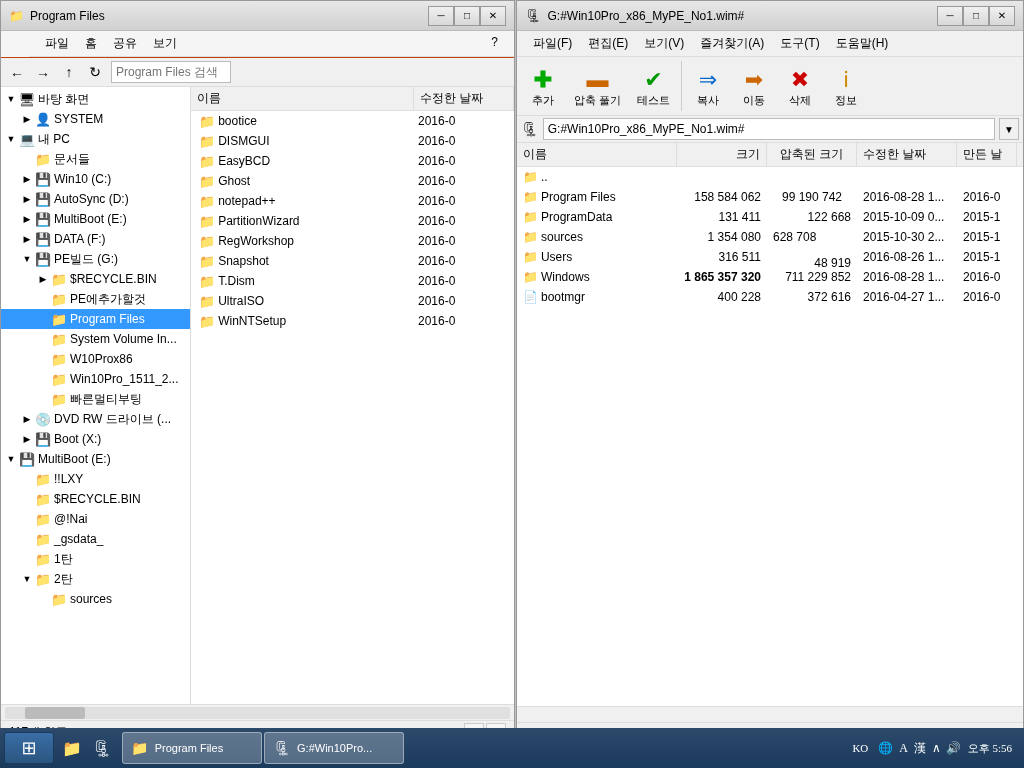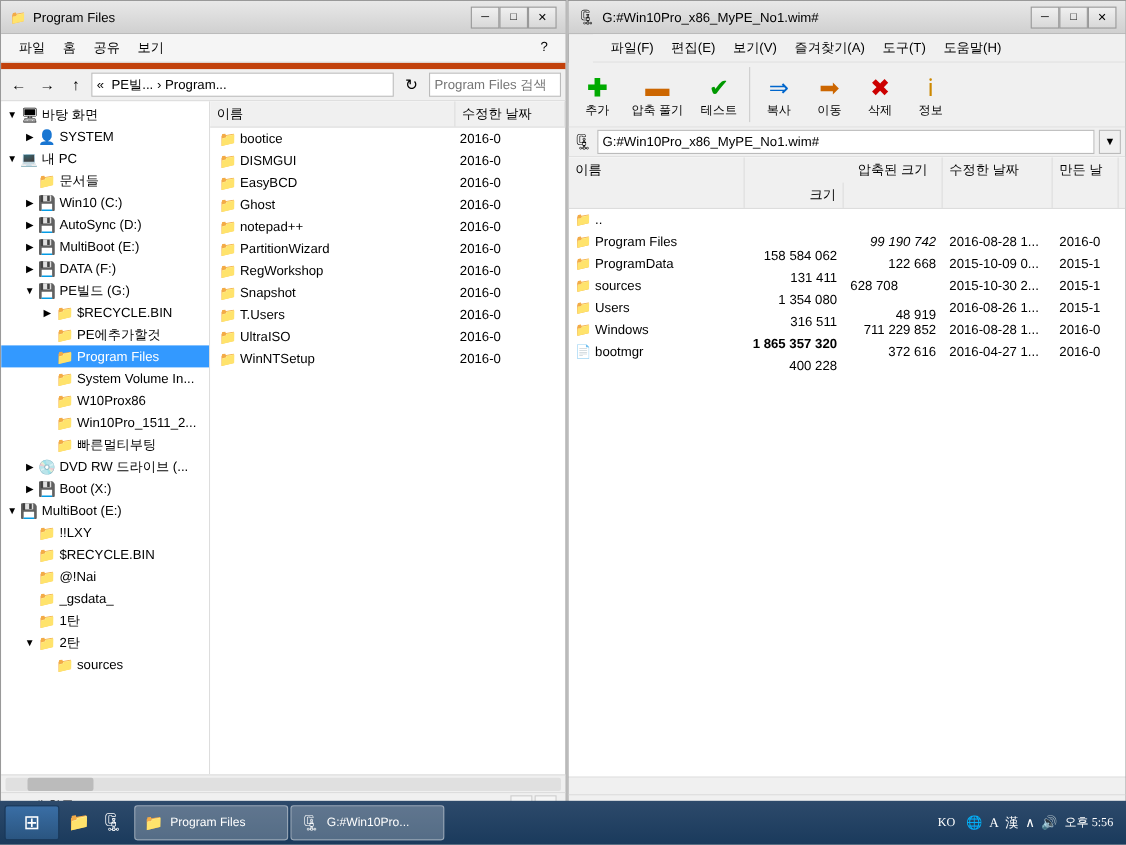--- a/index.html
+++ b/index.html
@@ -29,21 +29,22 @@
       width: 26px; height: 20px;
       background: linear-gradient(to bottom, #f0f0f0, #d8d8d8);
       border: 1px solid #999;
       cursor: pointer; font-size: 10px;
       display: flex; align-items: center; justify-content: center;
     }
 
     
     .ribbon {
       background: #f5f5f5;
-      border-bottom: 6px solid #c2410c;
+      border-bottom: 1px solid #c2410c;
+      padding-left: 28px;
     }
     .menu-bar {
       display: flex; gap: 0; padding: 2px 8px;
       border-bottom: 1px solid #ddd;
     }
     .menu-item {
       padding: 2px 8px;
       cursor: pointer; font-size: 12px;
     }
 
@@ -168,21 +169,20 @@
       background: linear-gradient(to bottom, #e8e8e8, #d0d0d0);
       height: 30px;
       display: flex; align-items: center;
       padding: 0 8px;
       border-bottom: 1px solid #bbb;
     }
     .zip-menu-bar {
       display: flex; padding: 2px 8px;
       border-bottom: 1px solid #ddd;
       background: #f0f0f0;
-      margin-left: 22px;
     }
     .zip-toolbar {
       display: flex; padding: 4px 4px; gap: 2px;
       background: #f0f0f0; border-bottom: 1px solid #ddd;
       align-items: flex-end;
     }
     .zip-tool-btn {
       display: flex; flex-direction: column;
       align-items: center; padding: 2px 6px;
       border: 1px solid transparent; cursor: pointer;
@@ -213,21 +213,21 @@
       border-bottom: 1px solid #ddd;
       position: sticky; top: 0;
     }
     .zip-col {
       padding: 3px 6px; font-size: 12px;
       border-right: 1px solid #ddd;
       white-space: nowrap; cursor: pointer;
       user-select: none;
     }
     .zip-col-name { width: 160px; }
-    .zip-col-size { width: 90px; text-align: right; margin-top: 23px; }
+    .zip-col-size { width: 90px; text-align: right; }
     .zip-col-csize { width: 90px; text-align: right; }
     .zip-col-date { width: 100px; }
     .zip-col-made { width: 60px; }
 
     .zip-row {
       display: flex; align-items: center;
       height: 20px; cursor: pointer;
     }
     .zip-cell {
       padding: 0 6px; font-size: 12px;
@@ -314,21 +314,20 @@
       <span style="flex:1"></span>
       <span class="menu-item">?</span>
     </div>
   </div>
 
   <div class="toolbar">
     <button class="toolbar-btn">←</button>
     <button class="toolbar-btn">→</button>
     <button class="toolbar-btn">↑</button>
     <div class="address-bar" style="flex:1; padding:0; border:none; background:transparent; display:flex; align-items:center; gap:4px;">
-      <input class="address-input" value="«  PE빌... › Program..." readonly="" style="flex: 1 1 0%;">
       <button class="toolbar-btn">↻</button>
       <input class="search-input" placeholder="Program Files 검색" style="">
     </div>
   </div>
 
   <div class="content-area">
 
     <div class="nav-tree">
       <div class="tree-scroll">
 
@@ -549,21 +548,21 @@
       <div class="file-row">
         <div class="file-cell" style="flex:1; display:flex; align-items:center;">
           <span class="file-icon folder-yellow">📁</span>
           <span>Snapshot</span>
         </div>
         <div class="file-cell col-modified">2016-0</div>
       </div>
       <div class="file-row">
         <div class="file-cell" style="flex:1; display:flex; align-items:center;">
           <span class="file-icon folder-yellow">📁</span>
-          <span>T.Users</span>
+          <span>T.Dism</span>
         </div>
         <div class="file-cell col-modified">2016-0</div>
       </div>
       <div class="file-row">
         <div class="file-cell" style="flex:1; display:flex; align-items:center;">
           <span class="file-icon folder-yellow">📁</span>
           <span>UltraISO</span>
         </div>
         <div class="file-cell col-modified">2016-0</div>
       </div>
@@ -670,21 +669,21 @@
       <div class="zip-cell zip-col-date"></div>
       <div class="zip-cell zip-col-made"></div>
     </div>
 
     <div class="zip-row">
       <div class="zip-cell zip-col-name" style="display:flex; align-items:center;">
         <span class="folder-yellow" style="margin-right:3px;">📁</span>
         <span>Program Files</span>
       </div>
       <div class="zip-cell zip-col-size" style="text-align:right;">158 584 062</div>
-      <div class="zip-cell zip-col-csize" style="text-align:right;font-style:italic;">99 190 742</div>
+      <div class="zip-cell zip-col-csize" style="text-align:center;">99 190 742</div>
       <div class="zip-cell zip-col-date">2016-08-28 1...</div>
       <div class="zip-cell zip-col-made">2016-0</div>
     </div>
 
     <div class="zip-row">
       <div class="zip-cell zip-col-name" style="display:flex; align-items:center;">
         <span class="folder-yellow" style="margin-right:3px;">📁</span>
         <span>ProgramData</span>
       </div>
       <div class="zip-cell zip-col-size" style="text-align:right;">131 411</div>

